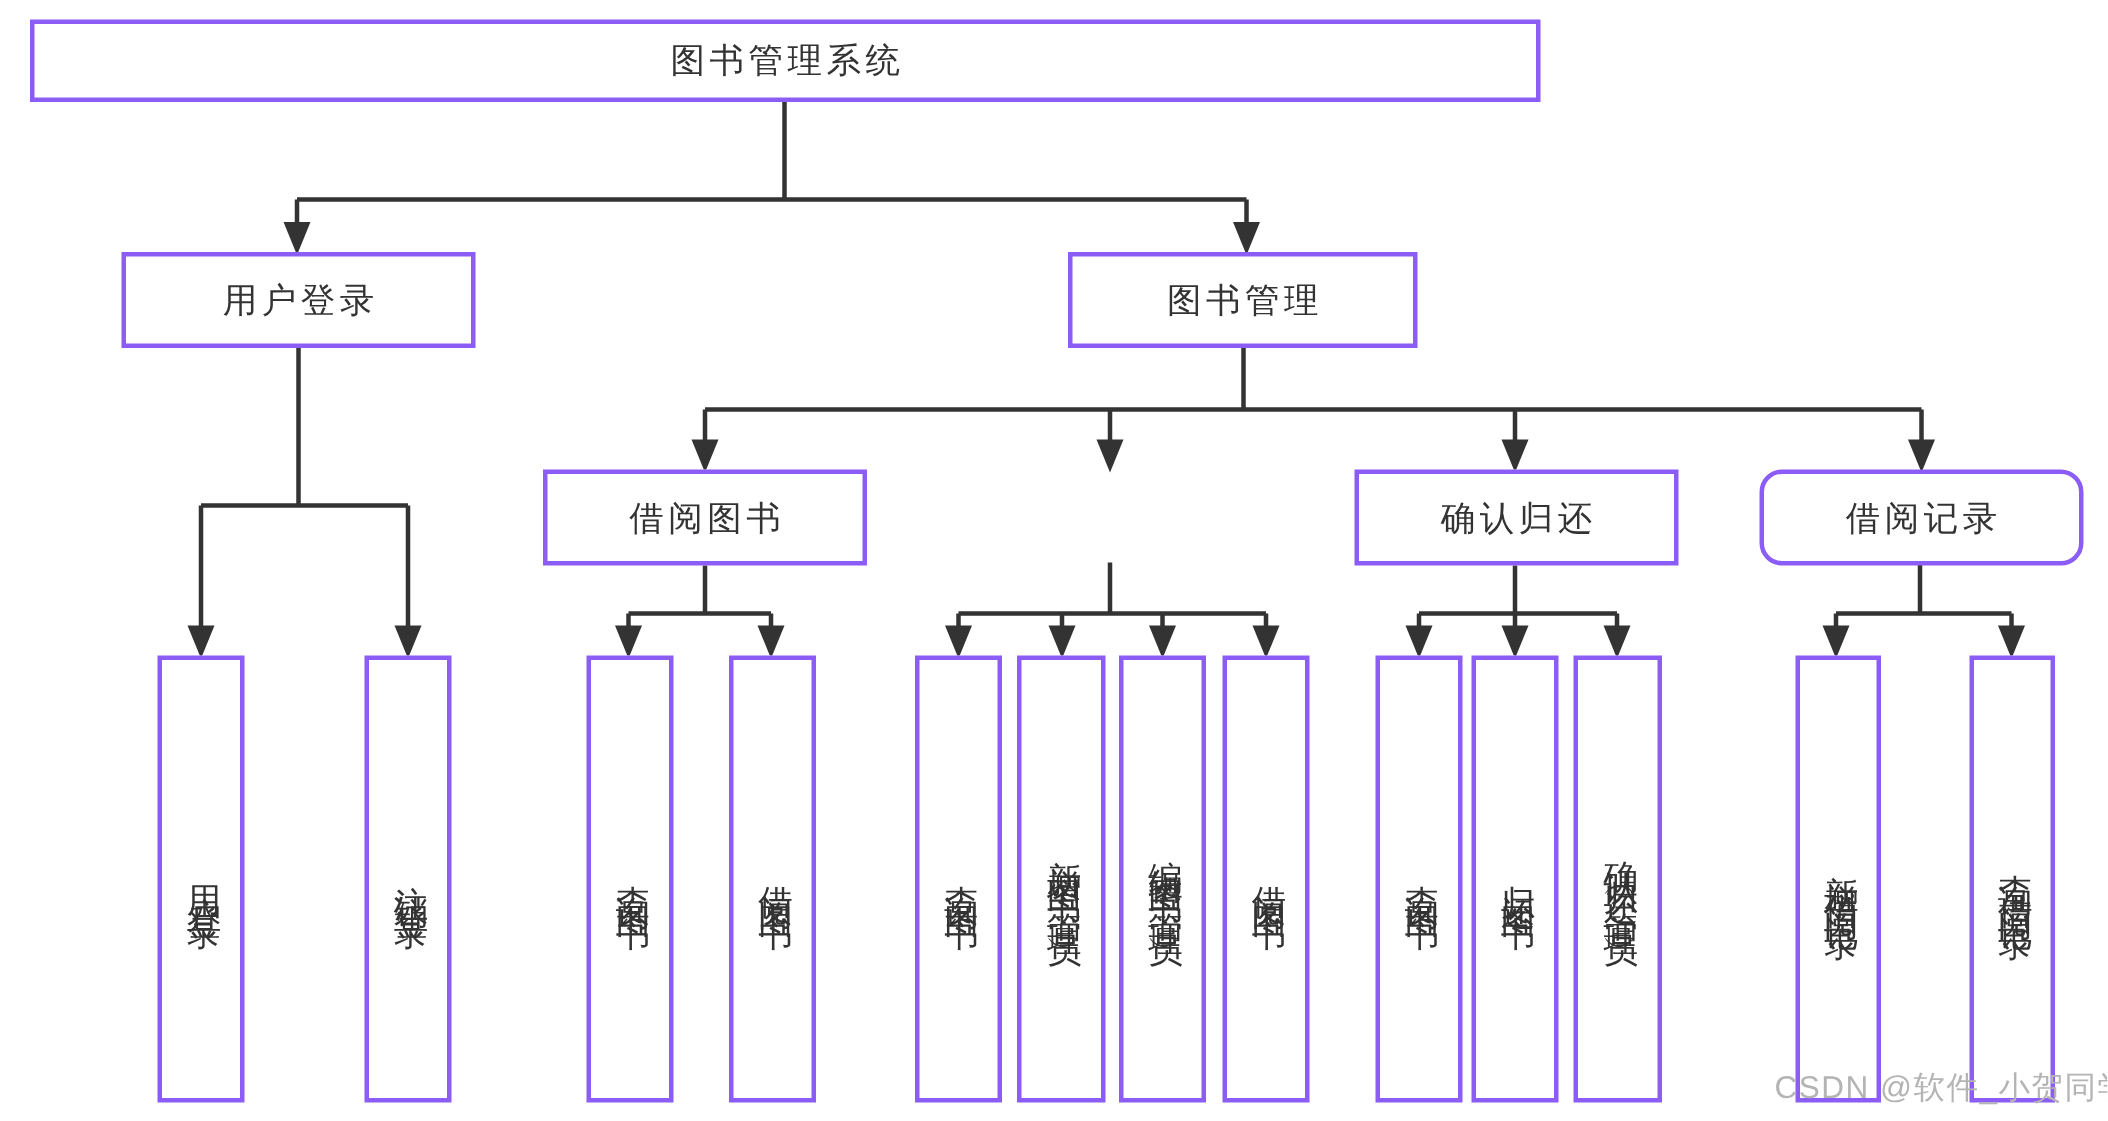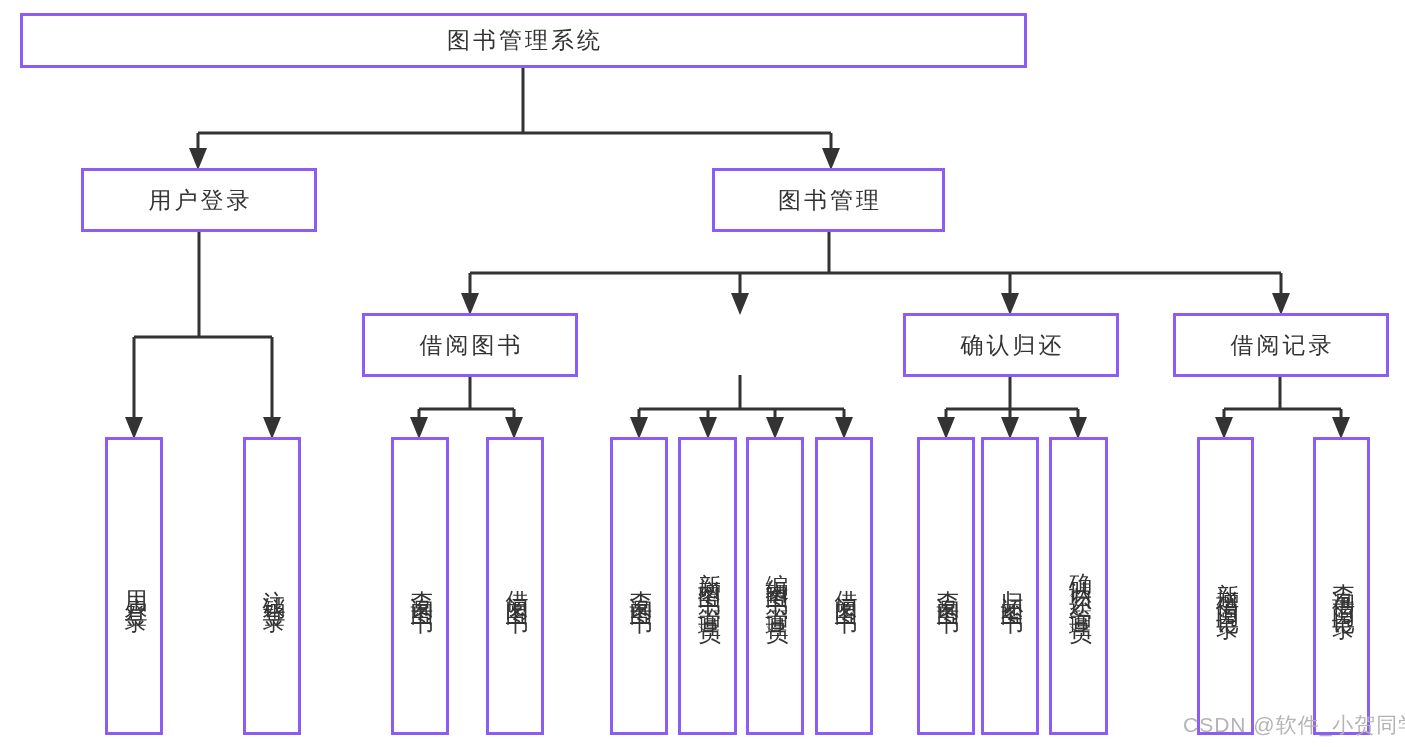--- a/index.html
+++ b/index.html
@@ -87,21 +87,21 @@
     </g>
   </svg>
 
   <div class="node h" style="left:20px; top:13px; width:1007px; height:55px;">图书管理系统</div>
 
   <div class="node h" style="left:81px; top:168px; width:236px; height:64px;">用户登录</div>
   <div class="node h" style="left:712px; top:168px; width:233px; height:64px;">图书管理</div>
 
   <div class="node h" style="left:362px; top:313px; width:216px; height:64px;">借阅图书</div>
   <div class="node h" style="left:903px; top:313px; width:216px; height:64px;">确认归还</div>
-  <div class="node h" style="left:1173px; top:313px; width:216px; height:64px;">借阅记录</div>
+  <div class="node h" style="left:1173px; top:313px; width:216px; height:64px;border-radius:15px;">借阅记录</div>
 
   <div class="node v" style="left:105px; top:437px; width:58px; height:298px;">
     <span class="vtext">用户登录</span>
   </div>
   <div class="node v" style="left:243px; top:437px; width:58px; height:298px;">
     <span class="vtext">注销登录</span>
   </div>
 
   <div class="node v" style="left:391px; top:437px; width:58px; height:298px;">
     <span class="vtext">查询图书</span>

